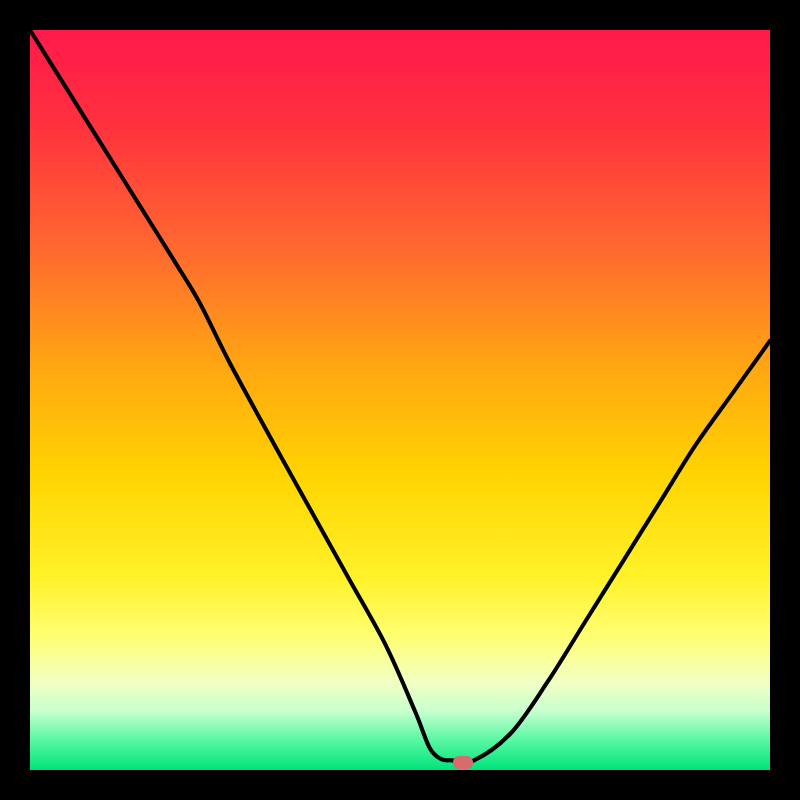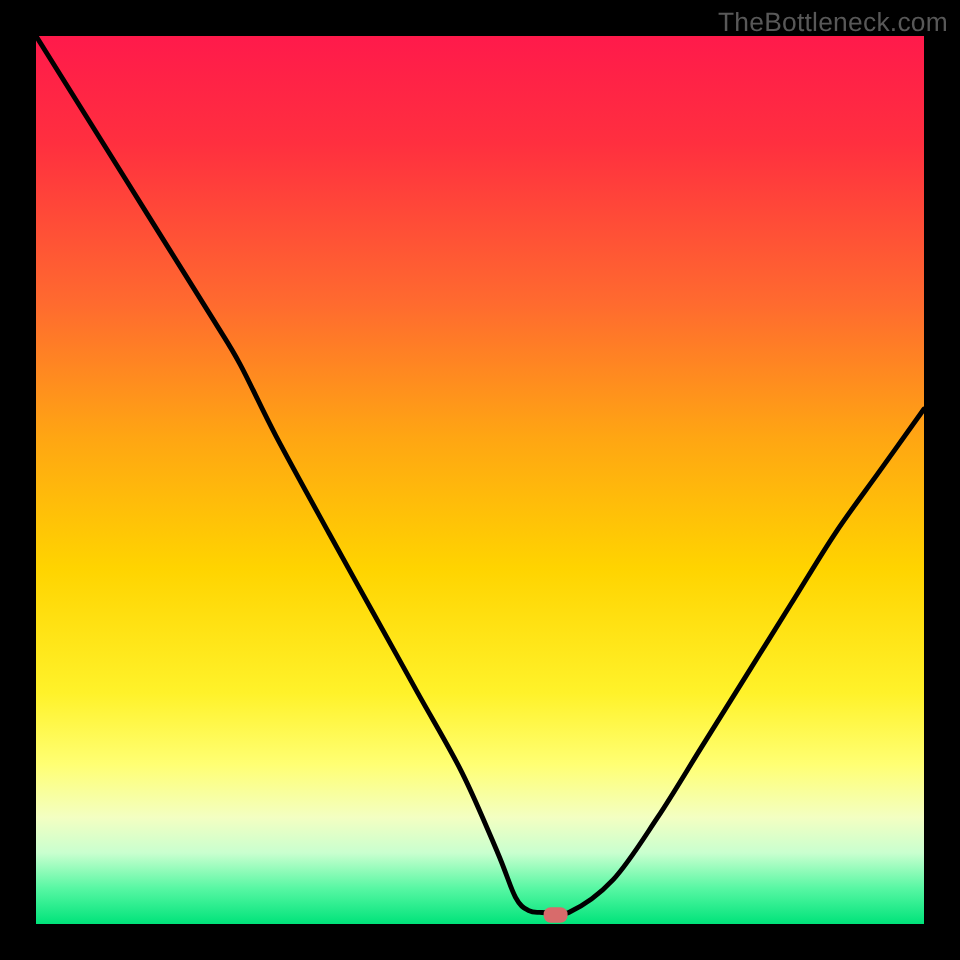--- a/index.html
+++ b/index.html
@@ -80,15 +80,14 @@
     </svg>
 
     <svg class="curve" viewBox="0 0 100 100" preserveAspectRatio="none">
       <path id="curve-path" d="M 0.00 0.00 C 0.83 1.33, 3.33 5.33, 5.00 8.00 C 6.67 10.67, 8.33 13.33, 10.00 16.00 C 11.67 18.67, 13.33 21.33, 15.00 24.00 C 16.67 26.67, 18.67 29.83, 20.00 32.00 C 21.33 34.17, 21.83 34.83, 23.00 37.00 C 24.17 39.17, 25.33 41.83, 27.00 45.00 C 28.67 48.17, 31.17 52.67, 33.00 56.00 C 34.83 59.33, 36.33 62.00, 38.00 65.00 C 39.67 68.00, 41.33 71.00, 43.00 74.00 C 44.67 77.00, 46.50 80.00, 48.00 83.00 C 49.50 86.00, 51.00 89.67, 52.00 92.00 C 53.00 94.33, 53.42 95.92, 54.00 97.00 C 54.58 98.08, 55.00 98.22, 55.50 98.50 C 56.00 98.78, 56.25 98.67, 57.00 98.70 C 57.75 98.73, 58.67 99.32, 60.00 98.70 C 61.33 98.08, 63.33 96.78, 65.00 95.00 C 66.67 93.22, 68.33 90.50, 70.00 88.00 C 71.67 85.50, 73.33 82.67, 75.00 80.00 C 76.67 77.33, 78.33 74.67, 80.00 72.00 C 81.67 69.33, 83.33 66.67, 85.00 64.00 C 86.67 61.33, 88.33 58.50, 90.00 56.00 C 91.67 53.50, 93.33 51.33, 95.00 49.00 C 96.67 46.67, 99.17 43.17, 100.00 42.00" fill="none" stroke-width="0.55" stroke-linecap="round" stroke-linejoin="round" stroke="#000000"></path>
     </svg>
 
     <div id="marker" class="marker" style="left: 423.28px; top: 725.94px; width: 19.24px; height: 13.32px; background: rgb(216, 107, 107);"></div>
 
   </div>
 
-  <div class="watermark">TheBottleneck.com</div>
 
 </div>
 
 </body></html>

